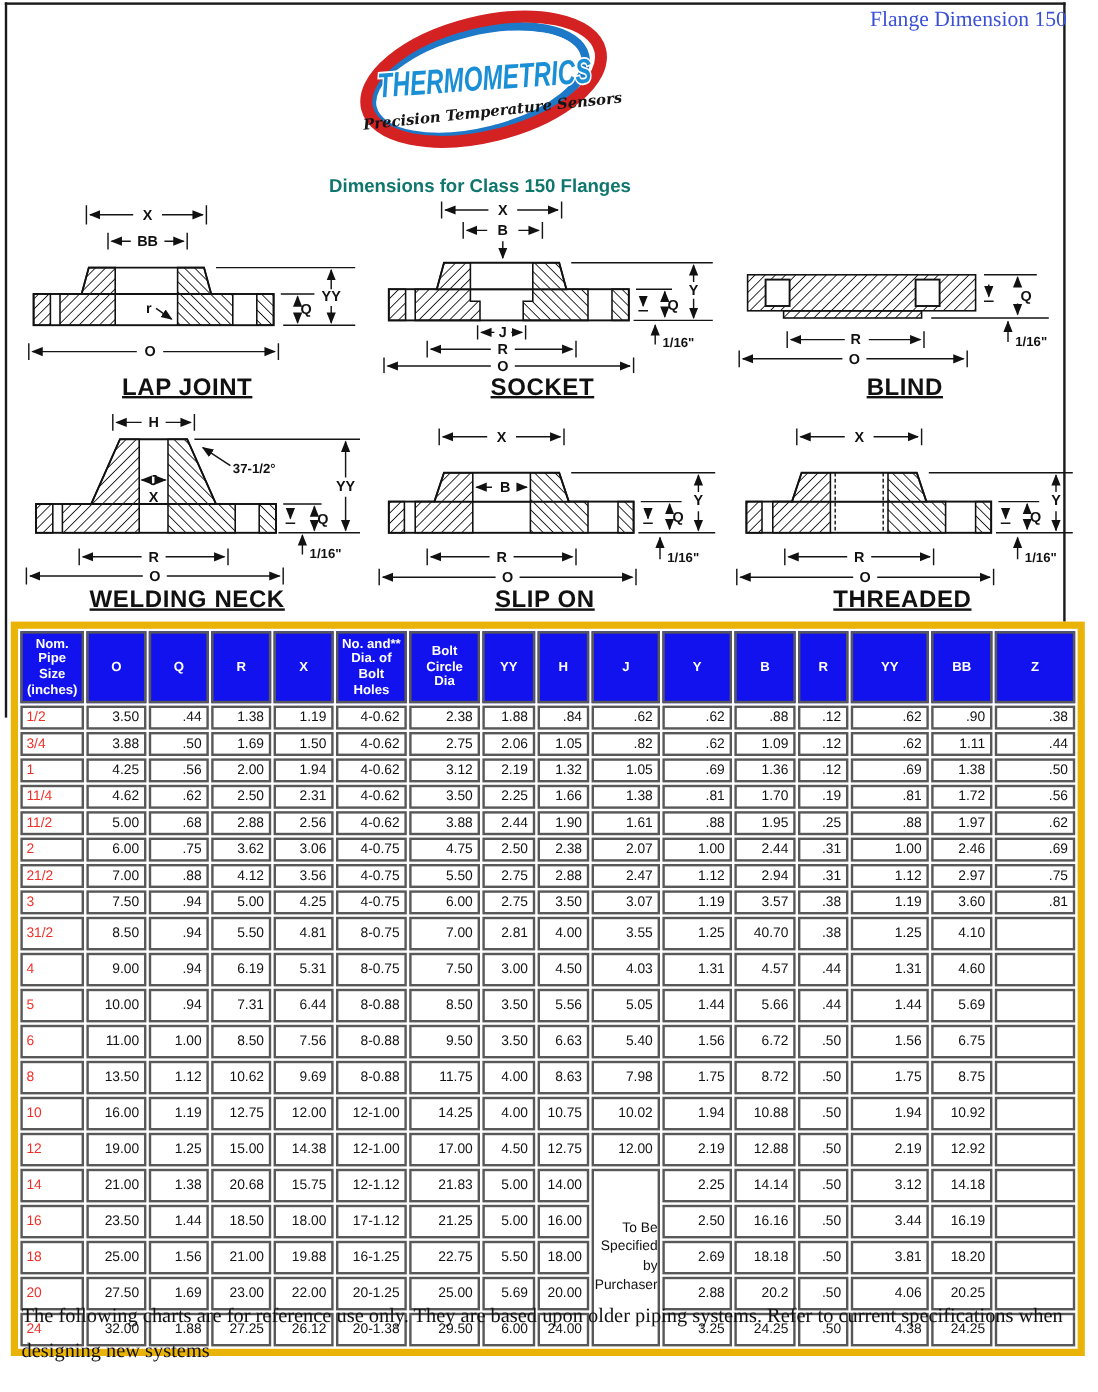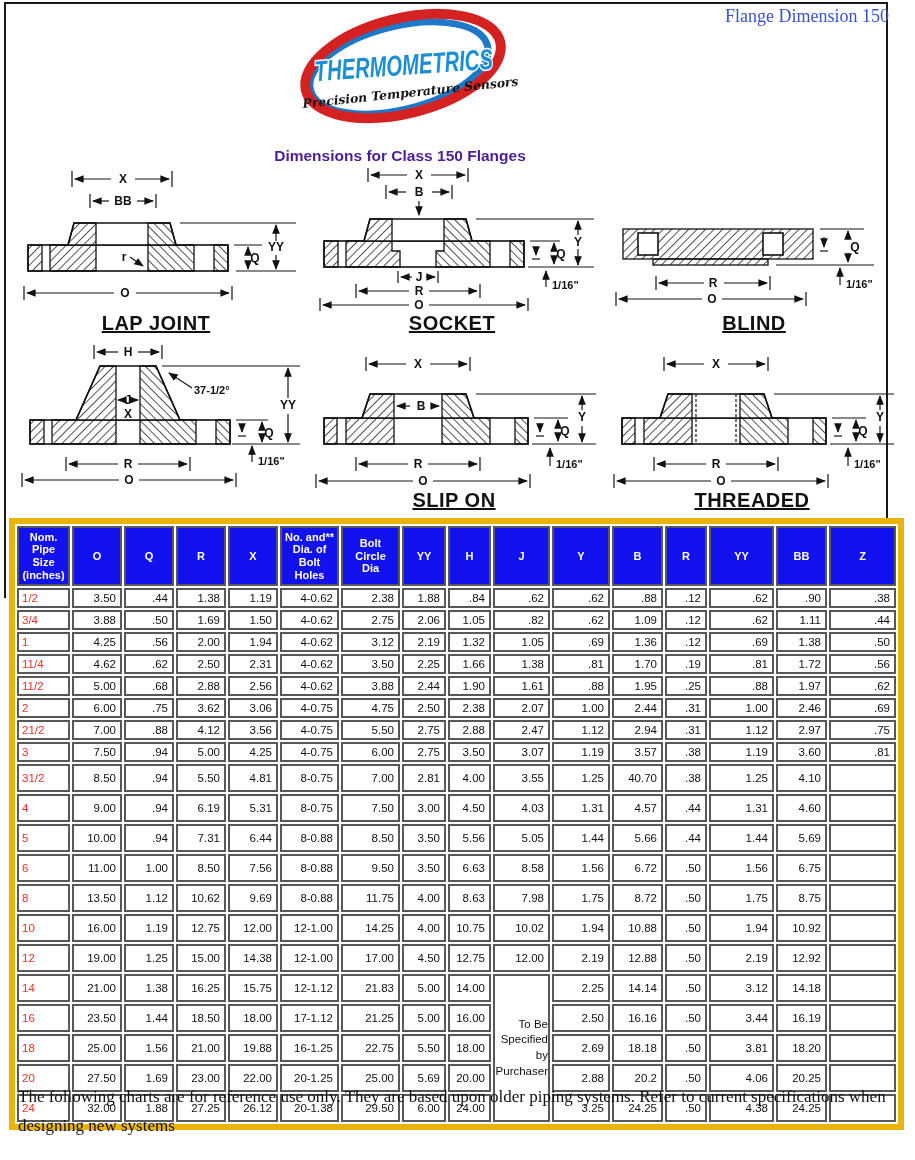--- a/index.html
+++ b/index.html
@@ -4,21 +4,21 @@
 <style>
   * {margin:0; padding:0; box-sizing:border-box;}
   html,body {width:915px; height:1160px; background:#fff;}
   body {font-family:"Liberation Sans",sans-serif; position:relative; overflow:hidden;}
   .page {position:absolute; left:0; top:0; width:915px; height:1160px;}
   .frame {position:absolute; left:4px; top:2px; width:884px; height:596px;
           border-top:2px solid #1a1a1a; border-left:2px solid #1a1a1a; border-right:2px solid #1a1a1a;}
   .top-title {position:absolute; top:6px; right:26px; font:18px "Liberation Serif",serif; color:#3a50d8;}
   .logo {position:absolute; left:290px; top:4px; width:228px; height:130px;}
   .doc-title {position:absolute; top:147px; left:0; width:800px; text-align:center;
-              font-size:15.5px; font-weight:bold; color:#4c1d95;}
+              font-size:15.5px; font-weight:bold; color:#0f766e;}
   .diag {position:absolute; width:292px;}
   .diag .dlabel {text-align:center; font-size:20px; font-weight:bold; color:#111;
                  margin-top:1px; letter-spacing:0.5px; font-family:"Liberation Sans",sans-serif;text-decoration:underline;}
   .dsvg {display:block; width:292px; height:146px;}
   svg .dl {stroke:#151515; stroke-width:1.2; fill:none;}
   svg .hl {stroke:#1a1a1a; stroke-width:1.5;}
   svg .ol {fill:#fff; stroke:#111; stroke-width:1.6;}
   svg .ht {stroke:#111; stroke-width:1.3;}
   svg .dt {font:bold 12px "Liberation Sans",sans-serif; fill:#111; text-anchor:middle;}
   svg .ds {font:bold 11px "Liberation Sans",sans-serif; fill:#111;}
@@ -232,20 +232,21 @@
       <text class="ds" x="248" y="123">1/16"</text>
       <path class="dl" d="M56,115 V129 M180,115 V129"></path>
       <line class="dl" x1="108" y1="122" x2="59" y2="122" marker-end="url(#ar-wn)"></line>
       <line class="dl" x1="128" y1="122" x2="177" y2="122" marker-end="url(#ar-wn)"></line>
       <text class="dt" x="118" y="126">R</text>
       <path class="dl" d="M12,131 V145 M226,131 V145"></path>
       <line class="dl" x1="109" y1="138" x2="15" y2="138" marker-end="url(#ar-wn)"></line>
       <line class="dl" x1="129" y1="138" x2="223" y2="138" marker-end="url(#ar-wn)"></line>
       <text class="dt" x="119" y="142">O</text>
     </svg>
+    <div class="dlabel">WELDING NECK</div>
   </div>
 
   <div class="diag" style="left:308px; top:342px;">
     <svg class="dsvg" viewBox="0 0 292 146">
       <defs>
         <pattern id="hA-so" patternUnits="userSpaceOnUse" width="6" height="6" patternTransform="rotate(45)">
             <line class="hl" x1="0" y1="0" x2="0" y2="6"></line>
           </pattern>
         <pattern id="hB-so" patternUnits="userSpaceOnUse" width="6" height="6" patternTransform="rotate(-45)">
             <line class="hl" x1="0" y1="0" x2="0" y2="6"></line>
@@ -586,21 +587,21 @@
         <tr class="r-tall">
           <td class="rlabel">6</td>
           <td class="num">11.00</td>
           <td class="num">1.00</td>
           <td class="num">8.50</td>
           <td class="num">7.56</td>
           <td class="num">8-0.88</td>
           <td class="num">9.50</td>
           <td class="num">3.50</td>
           <td class="num">6.63</td>
-          <td class="num">8.58</td>
+          <td class="num">5.40</td>
           <td class="num">1.56</td>
           <td class="num">6.72</td>
           <td class="num">.50</td>
           <td class="num">1.56</td>
           <td class="num">6.75</td>
           <td class="num"></td>
         </tr>
         <tr class="r-tall">
           <td class="rlabel">8</td>
           <td class="num">13.50</td>
@@ -652,21 +653,21 @@
           <td class="num">12.88</td>
           <td class="num">.50</td>
           <td class="num">2.19</td>
           <td class="num">12.92</td>
           <td class="num"></td>
         </tr>
         <tr class="r-tall">
           <td class="rlabel">14</td>
           <td class="num">21.00</td>
           <td class="num">1.38</td>
-          <td class="num">16.25</td>
+          <td class="num">20.68</td>
           <td class="num">15.75</td>
           <td class="num">12-1.12</td>
           <td class="num">21.83</td>
           <td class="num">5.00</td>
           <td class="num">14.00</td>
           <td rowspan="5" class="tbs">To Be
 Specified
 by
 Purchaser</td>
           <td class="num">2.25</td>

